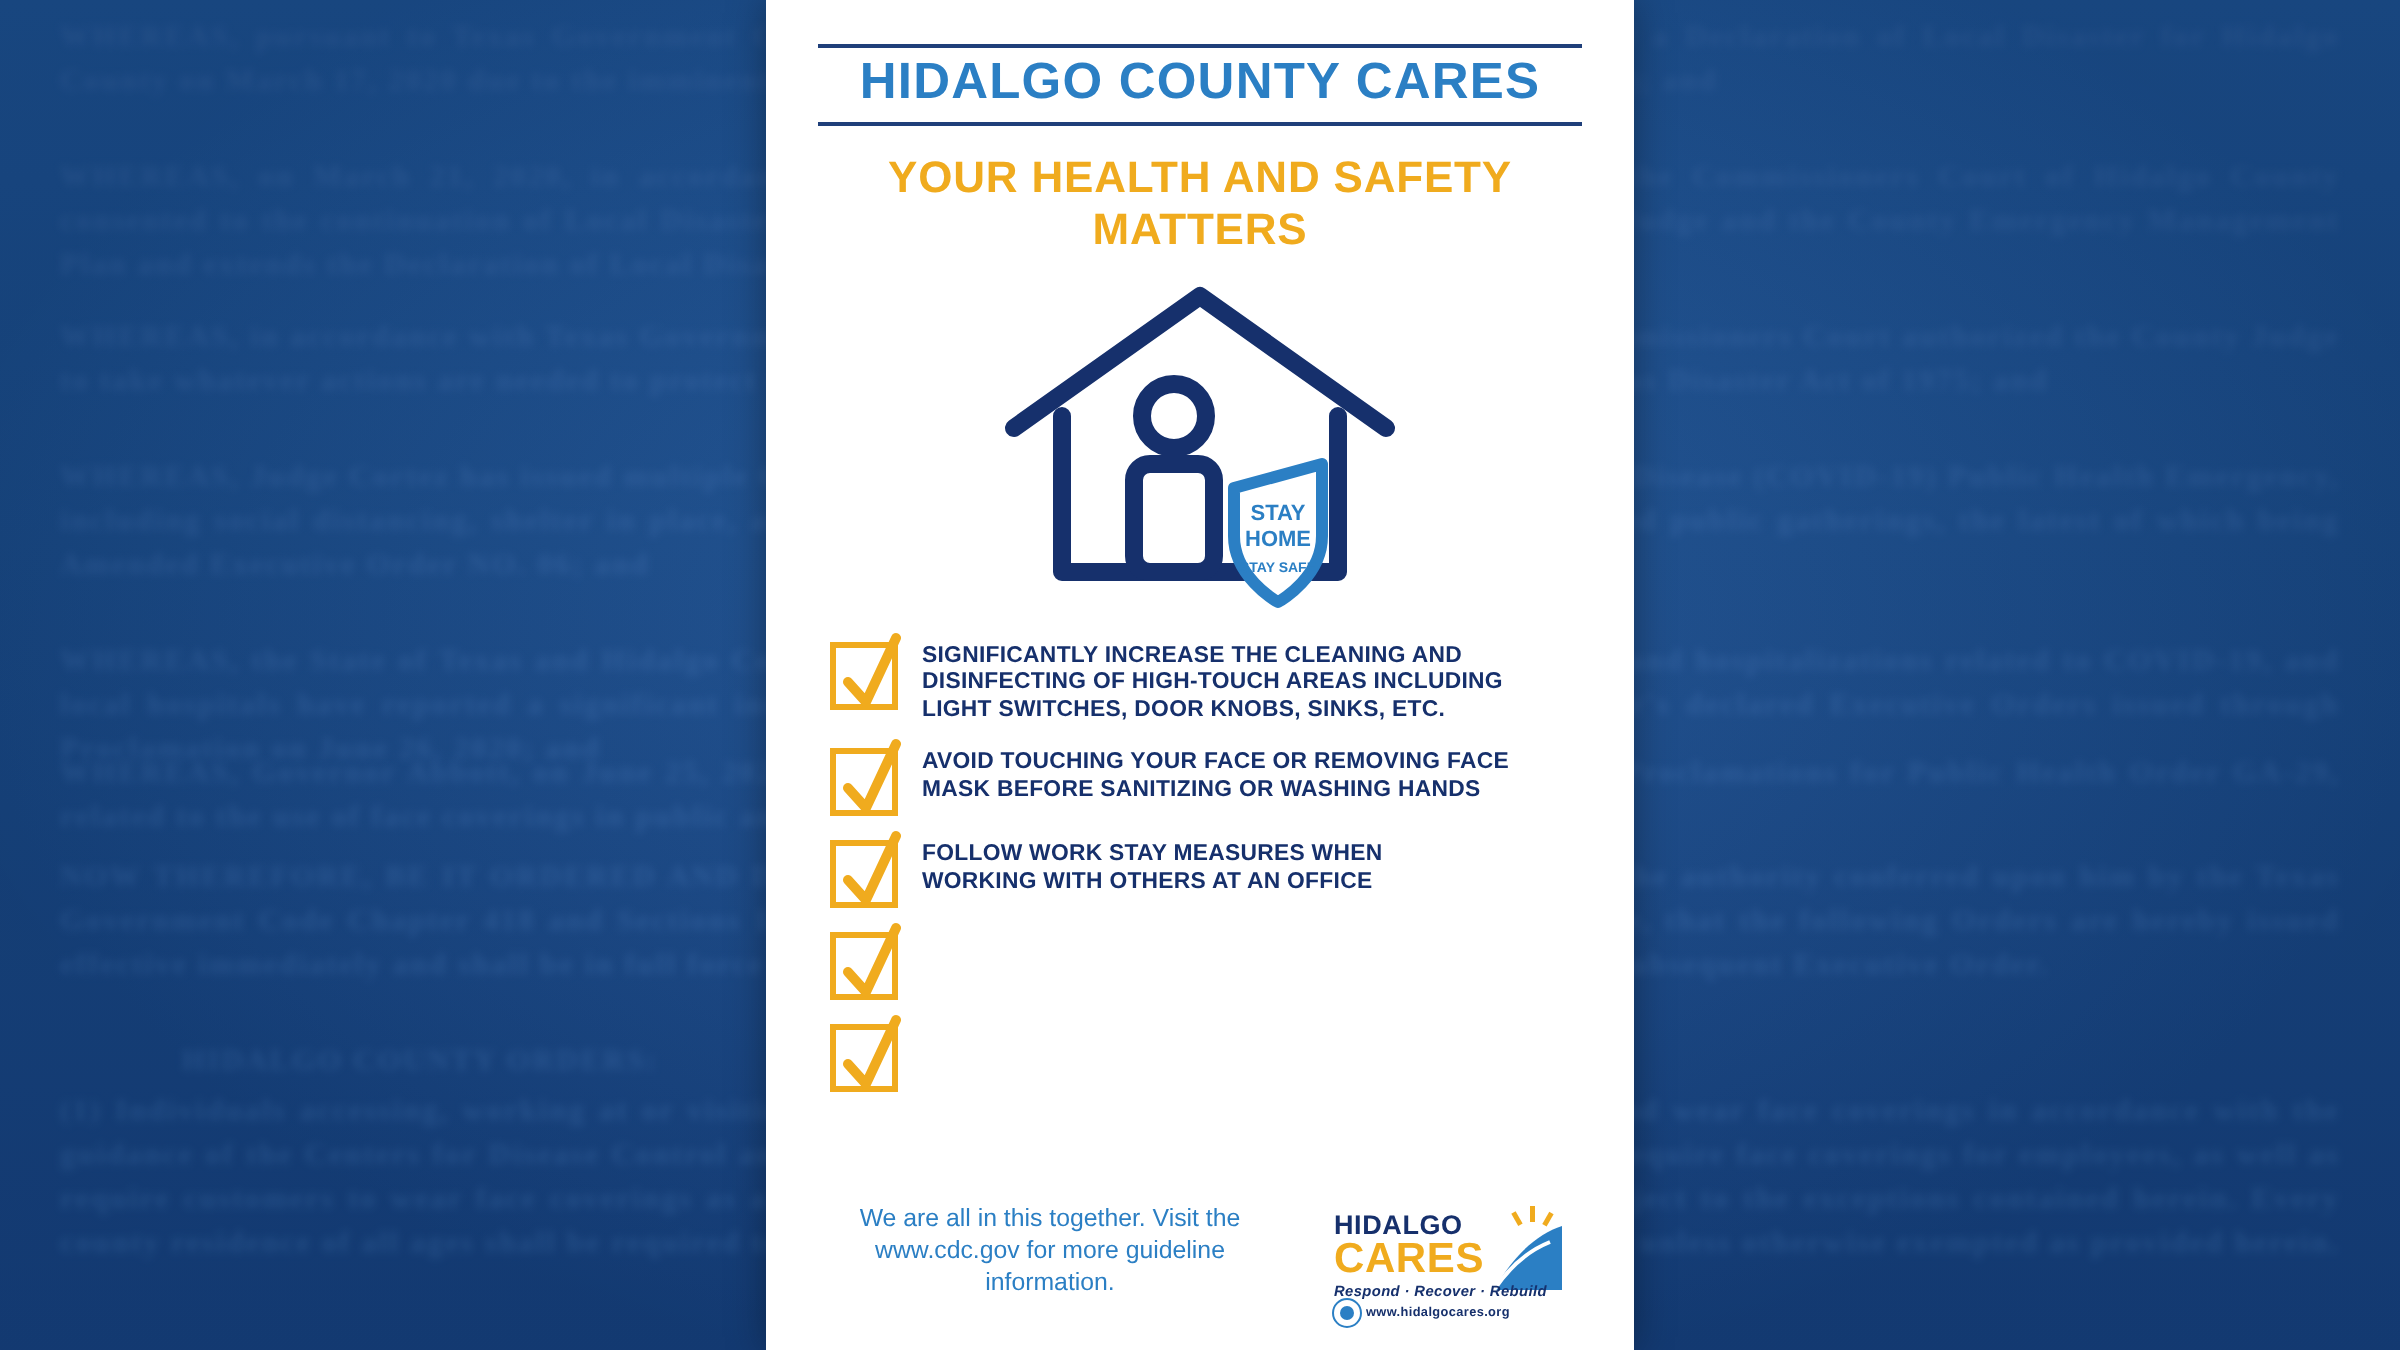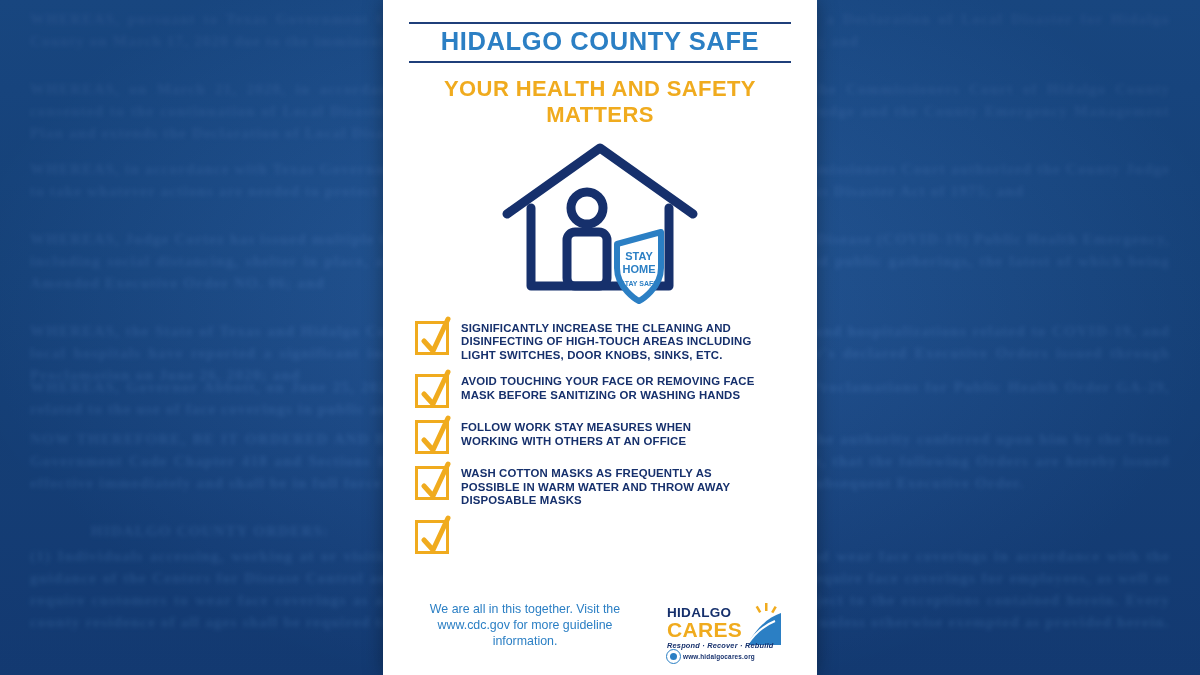--- a/index.html
+++ b/index.html
@@ -171,21 +171,21 @@
     <div class="para" style="left:30px; top:376px; width:1140px;">WHEREAS, Governor Abbott, on June 25, 2020, issued Executive Orders GA-28, GA-29, and Special Proclamations for Public Health Order GA-29, related to the use of face coverings in public and private locations.</div>
     <div class="para" style="left:30px; top:428px; width:1140px;">NOW THEREFORE, BE IT ORDERED AND DECLARED, by the Hidalgo County Judge, pursuant to the authority conferred upon him by the Texas Government Code Chapter 418 and Sections 122.006 and 122.007 of the Texas Health and Safety Code, that the following Orders are hereby issued effective immediately and shall be in full force and effect until amended, rescinded or superseded by a subsequent Executive Order.</div>
     <div class="para center" style="left:30px; top:520px; width:360px;">HIDALGO COUNTY ORDERS:</div>
     <div class="para" style="left:30px; top:545px; width:1140px;">(1) Individuals accessing, working at or visiting commercial entities shall observe social distancing and wear face coverings in accordance with the guidance of the Centers for Disease Control and Prevention, as shall commercial entities provide and require face coverings for employees, as well as require customers to wear face coverings as a condition of entry, displayed at all points of entry, subject to the exceptions contained herein. Every county residence of all ages shall be required to wear a face covering at all times while in public spaces, unless otherwise exempted as provided herein.</div>
   </div>
   <div class="bg-vignette"></div>
 
   <div class="poster">
     <div class="poster-inner">
 
-      <div class="title">HIDALGO COUNTY SAFE</div>
+      <div class="title">HIDALGO COUNTY CARES</div>
       <div class="subtitle">YOUR HEALTH AND SAFETY MATTERS</div>
 
       <div class="art">
         <svg width="230" height="180" viewBox="0 0 230 180">
 
           <polyline points="22,78 115,12 208,78" fill="none" stroke="#16306c" stroke-width="9" stroke-linecap="round" stroke-linejoin="round"></polyline>
 
           <polyline points="46,72 46,150 184,150 184,72" fill="none" stroke="#16306c" stroke-width="9" stroke-linecap="round" stroke-linejoin="round"></polyline>
 
           <circle cx="102" cy="72" r="16" fill="none" stroke="#16306c" stroke-width="9"></circle>
@@ -227,23 +227,20 @@
           </div>
           <div class="item-text">FOLLOW WORK STAY MEASURES WHEN
 WORKING WITH OTHERS AT AN OFFICE</div>
         </div>
         <div class="item">
           <div class="check-box">
             <svg width="30" height="44" viewBox="0 0 30 44">
                 <polyline points="3,26 12,36 27,4" fill="none" stroke="#f0ab1e" stroke-width="5" stroke-linecap="round" stroke-linejoin="round"></polyline>
               </svg>
           </div>
-          <div class="item-text">WASH COTTON MASKS AS FREQUENTLY AS
-POSSIBLE IN WARM WATER AND THROW AWAY
-DISPOSABLE MASKS</div>
         </div>
         <div class="item">
           <div class="check-box">
             <svg width="30" height="44" viewBox="0 0 30 44">
                 <polyline points="3,26 12,36 27,4" fill="none" stroke="#f0ab1e" stroke-width="5" stroke-linecap="round" stroke-linejoin="round"></polyline>
               </svg>
           </div>
         </div>
       </div>
 

